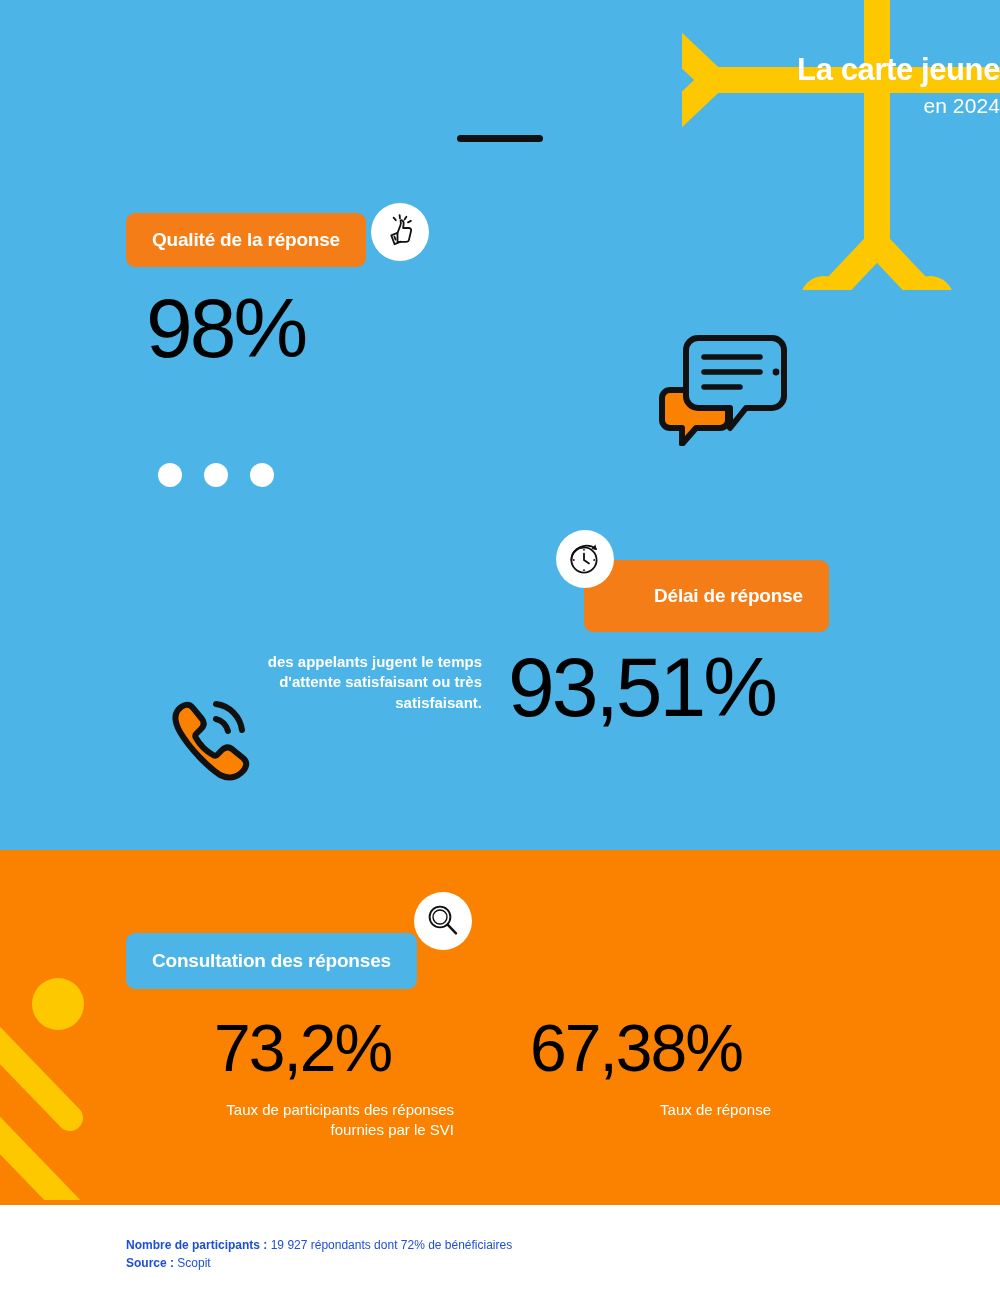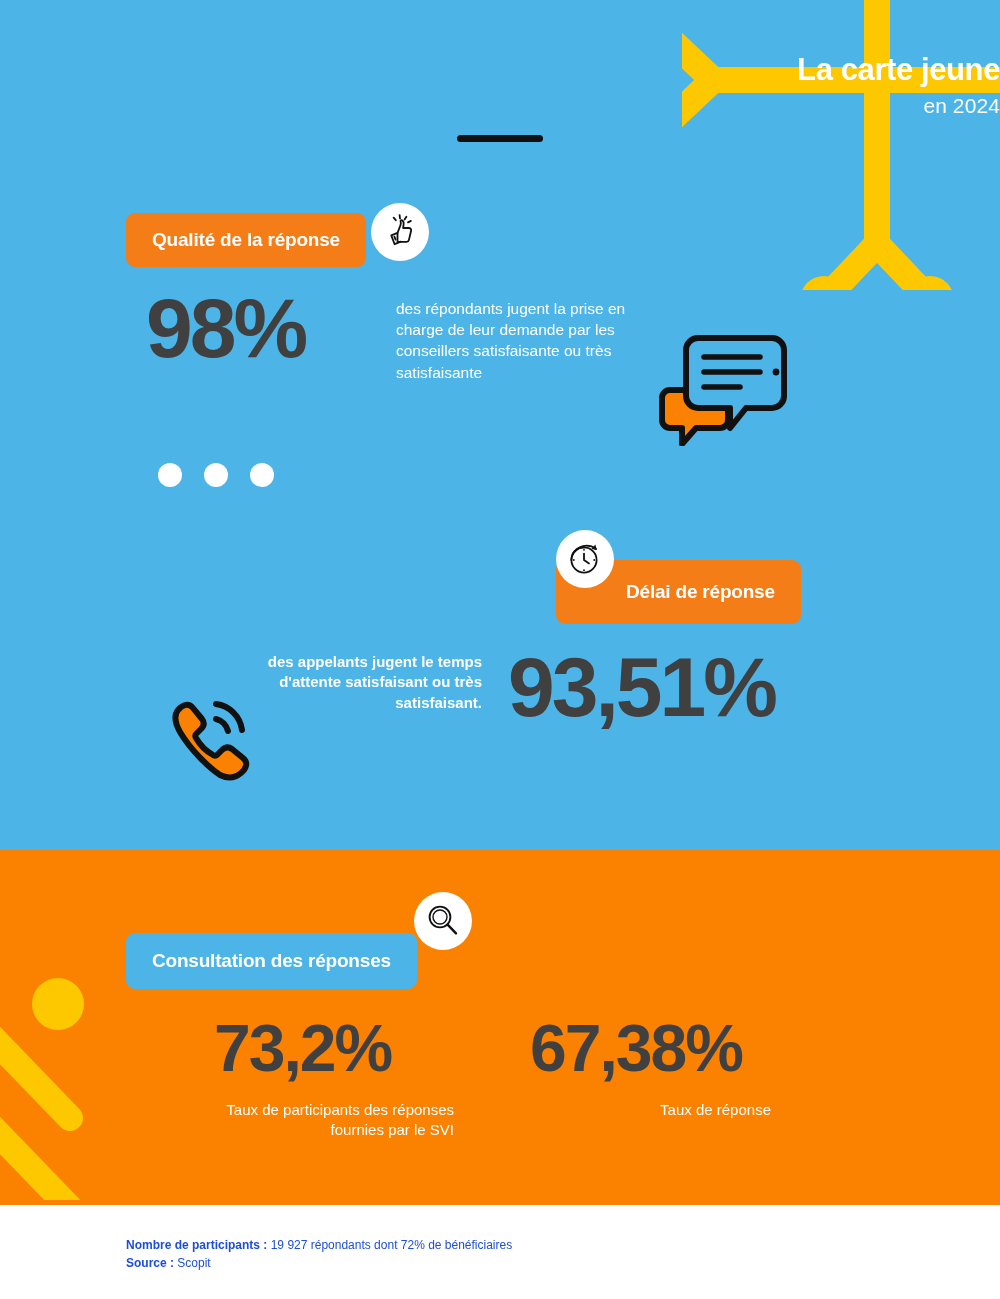--- a/index.html
+++ b/index.html
@@ -85,21 +85,21 @@
     position: absolute;
     width: 58px; height: 58px;
     border-radius: 50%;
     background: #ffffff;
     display: flex; align-items: center; justify-content: center;
   }
 
   
   .stat-big {
     position: absolute;
-    color: #404040; font-weight: bold;
+    color: #000000; font-weight: normal;
     letter-spacing: -3px; line-height: 1;
     white-space: nowrap;
   }
   .stat-desc {
     position: absolute;
     color: #ffffff; font-size: 15.5px;
     line-height: 1.37; font-weight: 400;
   }
   .stat-sm-label {
     position: absolute;
@@ -169,40 +169,39 @@
           <path d="M15.8 8.2 L13.6 5.6"></path>
           <path d="M28 10.4 L30.9 8.9"></path>
           <path d="M17.5 21 L20.4 13.4 C21 11.7 21 10.2 20.6 9.3 C20.3 8.5 21.1 7.9 21.9 8.3 C23.2 9 23.9 10.6 23.6 12.5 L23.1 16 L28.8 16 C30.4 16 31.5 17.3 31.1 18.7 L29 27.6 C28.7 28.9 27.5 29.8 26.2 29.8 L17.5 29.8 Z"></path>
           <path d="M17.5 20.8 L11.3 23.4 L14.6 32.2 L20.8 29.6"></path>
           <path d="M14.4 24.6 L15.6 27.6"></path>
         </g>
       </svg>
     </div>
 
     <div class="stat-big" style="left:146px; top:286px; font-size:84px;">98%</div>
-    <div class="stat-desc" style="left:396px; top:298px; width:262px;">des répondants jugent la prise en charge de leur demande par les conseillers satisfaisante ou très satisfaisante</div>
 
     <svg style="position:absolute; left:648px; top:328px;" width="140" height="118" viewBox="0 0 140 118">
       <path d="M22 62 H72 a8 8 0 0 1 8 8 v22 a8 8 0 0 1 -8 8 H48 l-14 16 v-16 H22 a8 8 0 0 1 -8 -8 V70 a8 8 0 0 1 8 -8 z" fill="#fa8200" stroke="#111" stroke-width="6" stroke-linejoin="round"></path>
       <path d="M50 10 H124 a12 12 0 0 1 12 12 v46 a12 12 0 0 1 -12 12 H98 l-16 20 v-20 H50 a12 12 0 0 1 -12 -12 V22 a12 12 0 0 1 12 -12 z" fill="#4cb4e7" stroke="#111" stroke-width="6" stroke-linejoin="round"></path>
       <g stroke="#111" stroke-width="5.5" stroke-linecap="round">
         <path d="M56 29 H112"></path>
         <path d="M56 44 H112"></path>
         <path d="M56 59 H92"></path>
       </g>
       <circle cx="128" cy="44" r="3.4" fill="#111"></circle>
     </svg>
 
     <div class="dots">
       <span class="dot"></span>
       <span class="dot"></span>
       <span class="dot"></span>
     </div>
 
-    <div class="badge badge-orange" style="left:556px; top:560px; height:64px;">
+    <div class="badge badge-orange" style="left:584px; top:560px; height:72px;">
       <span class="badge-label" style="margin-left:44px;">Délai de réponse</span>
     </div>
     <div class="icon-circle" style="left:556px; top:530px;">
       <svg width="40" height="40" viewBox="0 0 40 40">
         <circle cx="19" cy="21" r="12.6" fill="none" stroke="#111" stroke-width="1.8"></circle>
         <path d="M19 14.6 V21 L24 24.4" fill="none" stroke="#111" stroke-width="1.8" stroke-linecap="round"></path>
         <path d="M6.4 21 a12.6 12.6 0 0 1 12.6 -12.6" fill="none" stroke="#111" stroke-width="1.8" stroke-linecap="round"></path>
         <path d="M7.6 15.2 a15.6 15.6 0 0 1 23.4 -5.2" fill="none" stroke="#111" stroke-width="1.8" stroke-linecap="round"></path>
         <path d="M30.4 5.6 L31.8 10.9 L26.5 10.1 Z" fill="#111"></path>
         <g fill="#111">

